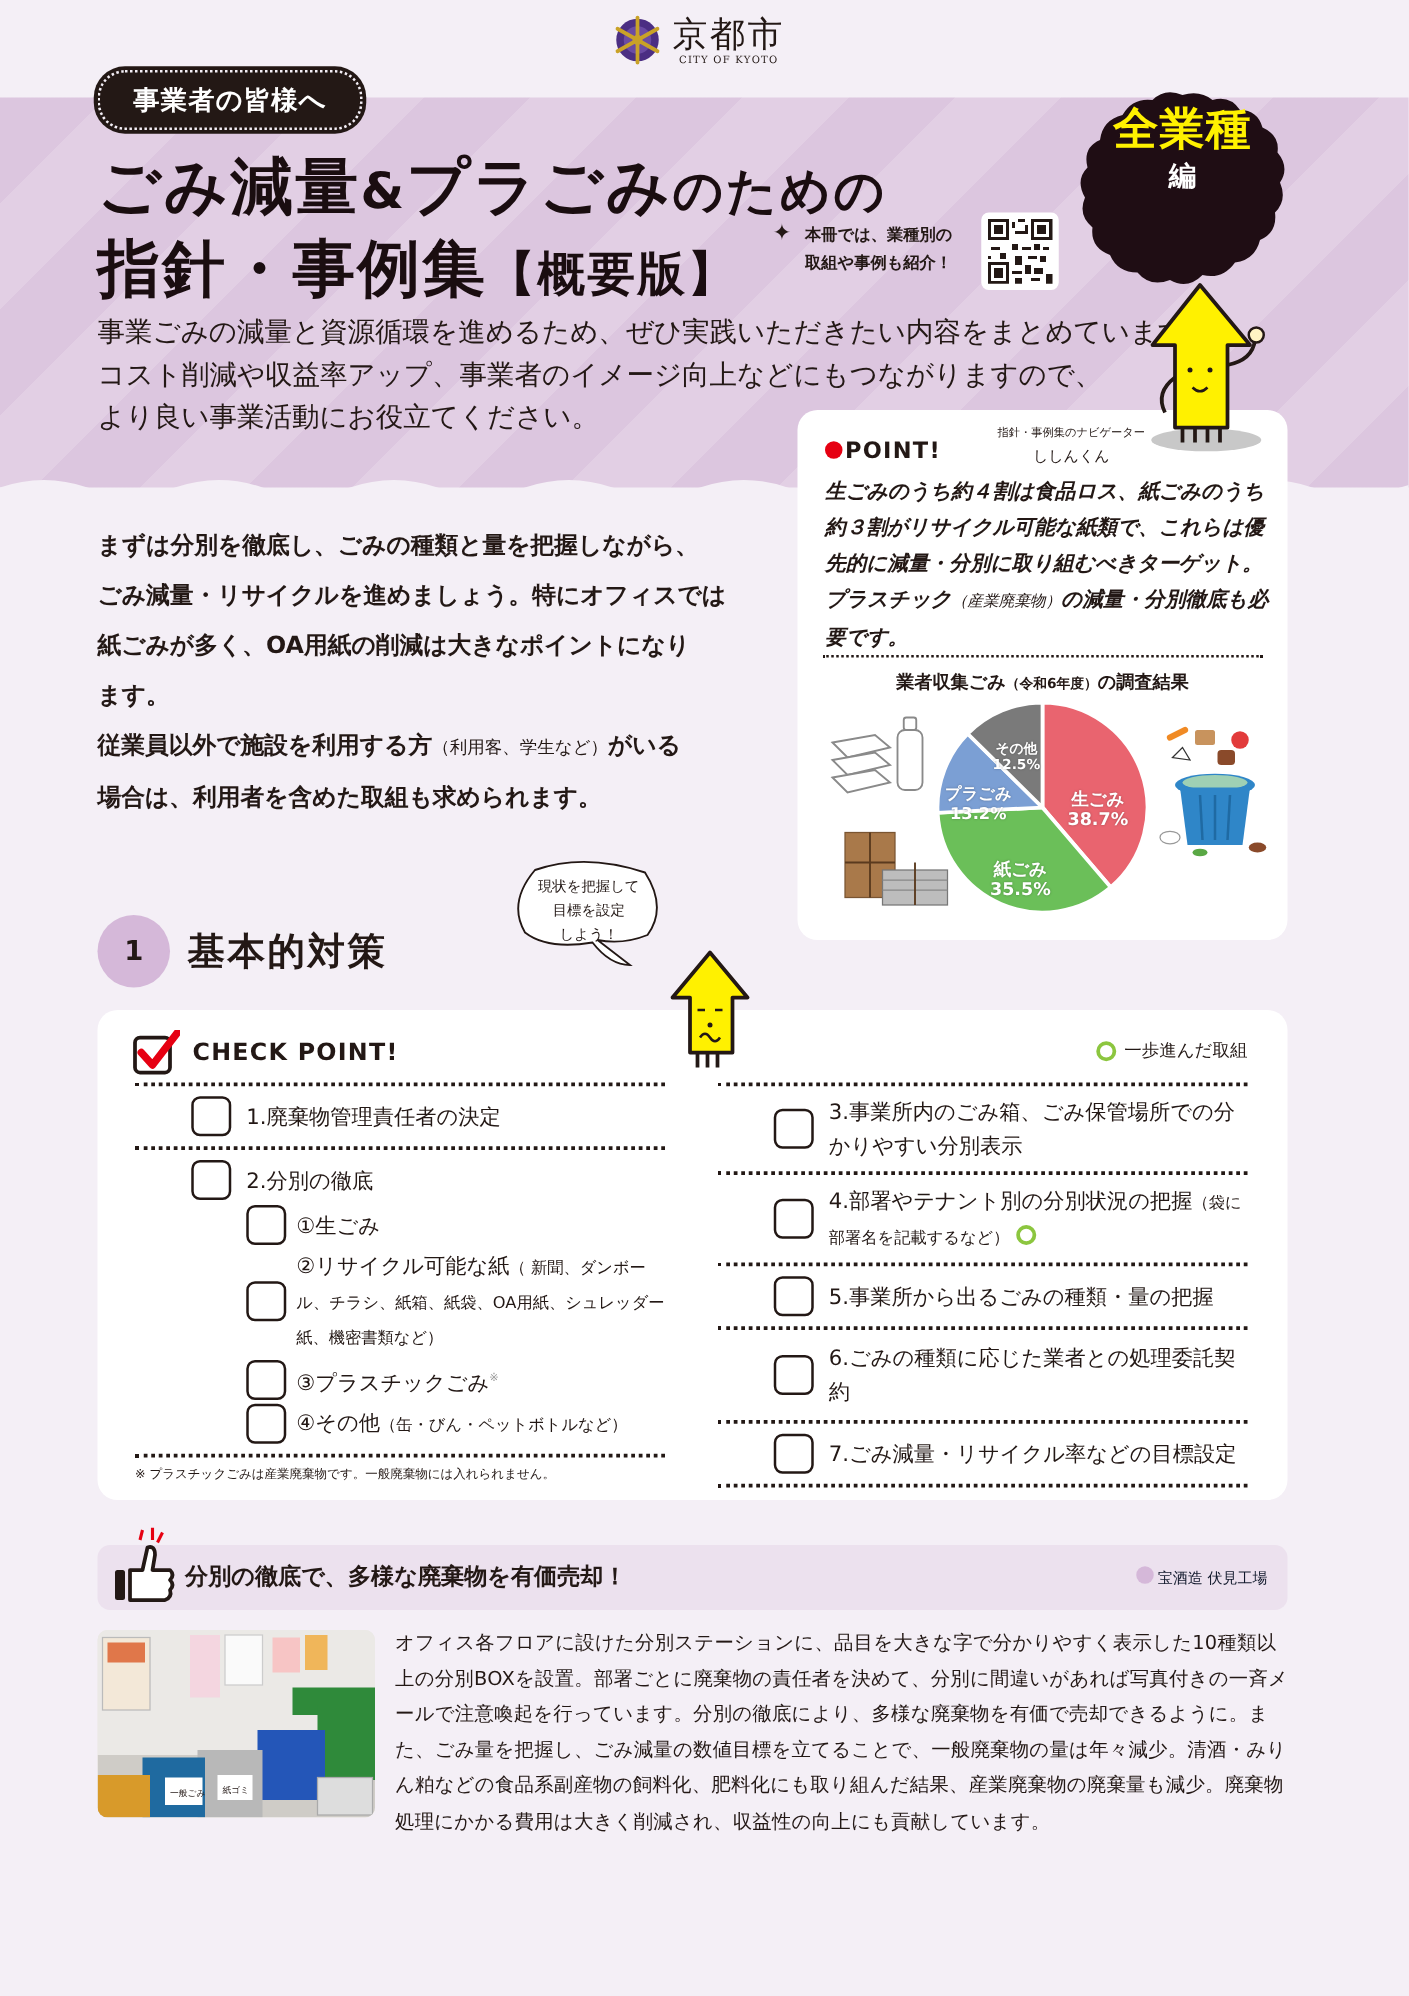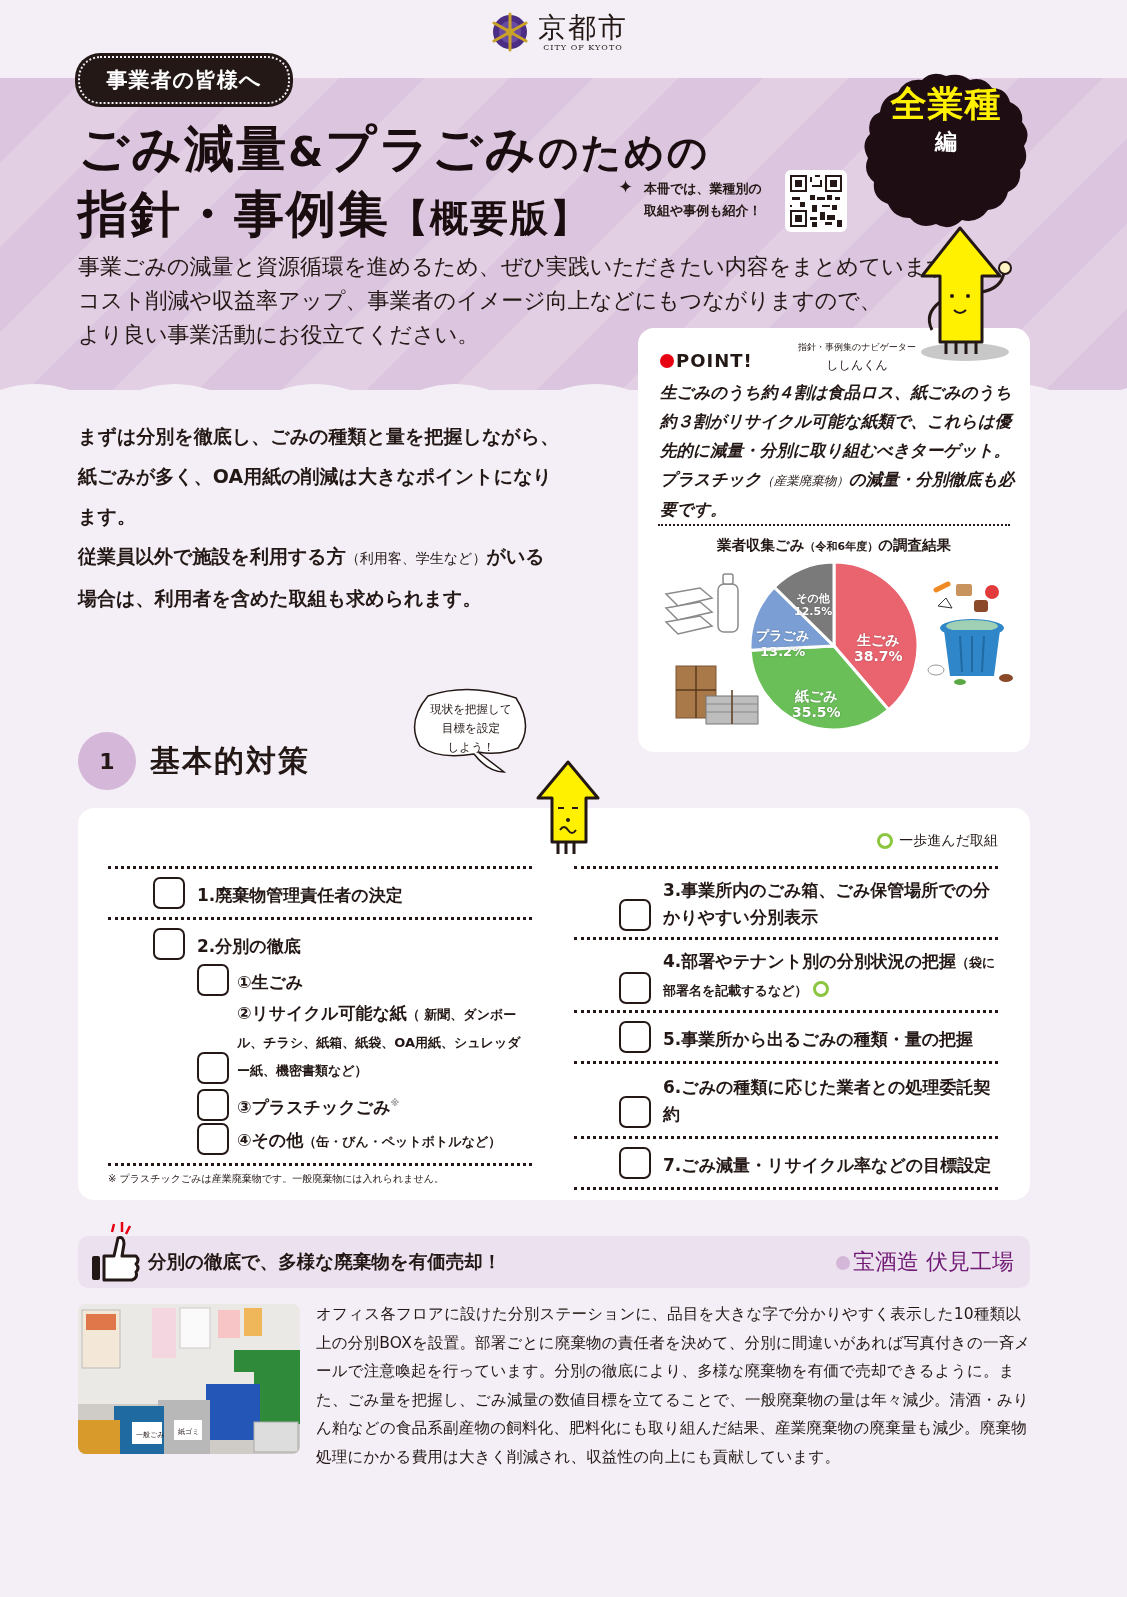--- a/index.html
+++ b/index.html
@@ -71,30 +71,30 @@
 
   .check-card { position: absolute; left: 78px; top: 808px; width: 952px; height: 392px; background: #fff; border-radius: 16px; }
   .check-head { position: absolute; left: 28px; top: 16px; display: flex; align-items: center; gap: 10px; font-weight: bold; font-size: 19px; letter-spacing: 1px; color: #231815; }
   .legend-mark { position: absolute; right: 32px; top: 24px; font-size: 14px; color: #231815; display: flex; align-items: center; gap: 6px; }
   .ring { display: inline-block; width: 16px; height: 16px; border: 3px solid #8cc63f; border-radius: 50%; }
 
   .col { position: absolute; top: 58px; }
   .col.left { left: 30px; width: 424px; }
   .col.right { left: 496px; width: 424px; }
   .dots { border-top: 3px dotted #231815; height: 0; }
-  .ci { position: relative; display: flex; align-items: flex-end; font-weight: bold; color: #231815; padding-left: 45px; }
+  .ci { position: relative; display: flex; align-items: center; font-weight: normal; color: #231815; padding-left: 45px; }
   .box { flex: none; width: 32px; height: 32px; border: 2px solid #231815; border-radius: 7px; background: #fff; }
   .ci .lbl { font-size: 17px; line-height: 27px; padding-left: 12px; padding-top: 2px; }
   .ci .lbl .paren { font-size: 13px; }
   .ci.sub .lbl { padding-left: 8px; }
   .note { font-size: 10px; color: #231815; margin-top: 6px; }
 
   .case-bar { position: absolute; left: 78px; top: 1236px; width: 952px; height: 52px; background: #ece1ee; border-radius: 10px; }
   .case-bar .title { position: absolute; left: 70px; top: 0; line-height: 52px; font-size: 18.5px; font-weight: bold; color: #231815; white-space: nowrap; }
-  .case-bar .company { position: absolute; right: 16px; top: 0; line-height: 52px; font-size: 22px; color: #701a75; text-align: right; }
+  .case-bar .company { position: absolute; right: 16px; top: 0; line-height: 52px; font-size: 12px; color: #0f172a; text-align: right; }
   .case-bar .company .dot { display: inline-block; width: 14px; height: 14px; border-radius: 50%; background: #d5b8d9; margin-right: 3px; vertical-align: -1px; }
   .thumb { position: absolute; left: 12px; top: -14px; width: 52px; height: 64px; }
 
   .photo { position: absolute; left: 78px; top: 1304px; width: 222px; height: 150px; border-radius: 8px; overflow: hidden; background: #e9e7e4; }
   .case-text { position: absolute; left: 316px; top: 1300px; width: 716px; font-size: 15.5px; line-height: 28.5px; color: #231815; letter-spacing: 0.2px; }
 </style>
 </head>
 <body>
 
 <div class="logo-bar"></div>
@@ -273,20 +273,21 @@
     <circle cx="58" cy="74" r="2" fill="#231815"></circle>
   <path d="M44,88 Q50,94 56,88" stroke="#231815" stroke-width="2" fill="none"></path>
   <path d="M72,70 Q92,66 94,50" stroke="#231815" stroke-width="3" fill="none"></path>
   <circle cx="95" cy="46" r="6" fill="#fff3c4" stroke="#231815" stroke-width="2"></circle>
   <path d="M30,80 Q14,92 22,108" stroke="#231815" stroke-width="3" fill="none"></path>
   <path d="M36,120 L36,132 M46,120 L46,132 M56,120 L56,132 M66,120 L66,132" stroke="#231815" stroke-width="3"></path>
 </svg>
 
 <div style="position:absolute;left:78px;top:416px;font-size:19px;font-weight:bold;line-height:40px;color:#231815;white-space:nowrap;">
   <div>まずは分別を徹底し、ごみの種類と量を把握しながら、</div>
+  <div>ごみ減量・リサイクルを進めましょう。特にオフィスでは</div>
   <div>紙ごみが多く、OA用紙の削減は大きなポイントになり</div>
   <div>ます。</div>
   <div><span>従業員以外で施設を利用する方</span><span style="font-size:14px;font-weight:normal;">（利用客、学生など）</span><span>がいる</span></div>
   <div>場合は、利用者を含めた取組も求められます。</div>
 </div>
 
 <div class="section-head">
   <div class="section-num">1</div>
   <div class="section-title">基本的対策</div>
 </div>
@@ -296,20 +297,27 @@
     <path d="M20,10 Q60,-4 108,12 Q126,40 110,62 Q90,70 70,66 L96,86 Q80,86 66,68 Q30,74 12,60 Q-2,36 20,10 Z" fill="#fff" stroke="#231815" stroke-width="1.5"></path>
   </svg>
   <div class="txt">
     <div>現状を把握して</div>
     <div>目標を設定</div>
     <div>しよう！</div>
   </div>
 </div>
 
 <div class="check-card">
+  <div class="check-head">
+    <svg width="38" height="36" viewBox="0 0 38 36">
+      <rect x="2" y="6" width="28" height="28" rx="4" fill="none" stroke="#231815" stroke-width="3"></rect>
+      <path d="M7,18 L16,28 L36,2" stroke="#e60012" stroke-width="6" fill="none" stroke-linecap="round" stroke-linejoin="round"></path>
+    </svg>
+    <span>CHECK  POINT!</span>
+  </div>
   <div class="legend-mark">
     <span class="ring"></span>
     <span>一歩進んだ取組</span>
   </div>
 
   <div class="col left">
     <div class="dots"></div>
     <div class="ci" style="margin:8px 0 8px;">
       <span class="box"></span>
       <span class="lbl">1.廃棄物管理責任者の決定</span>

